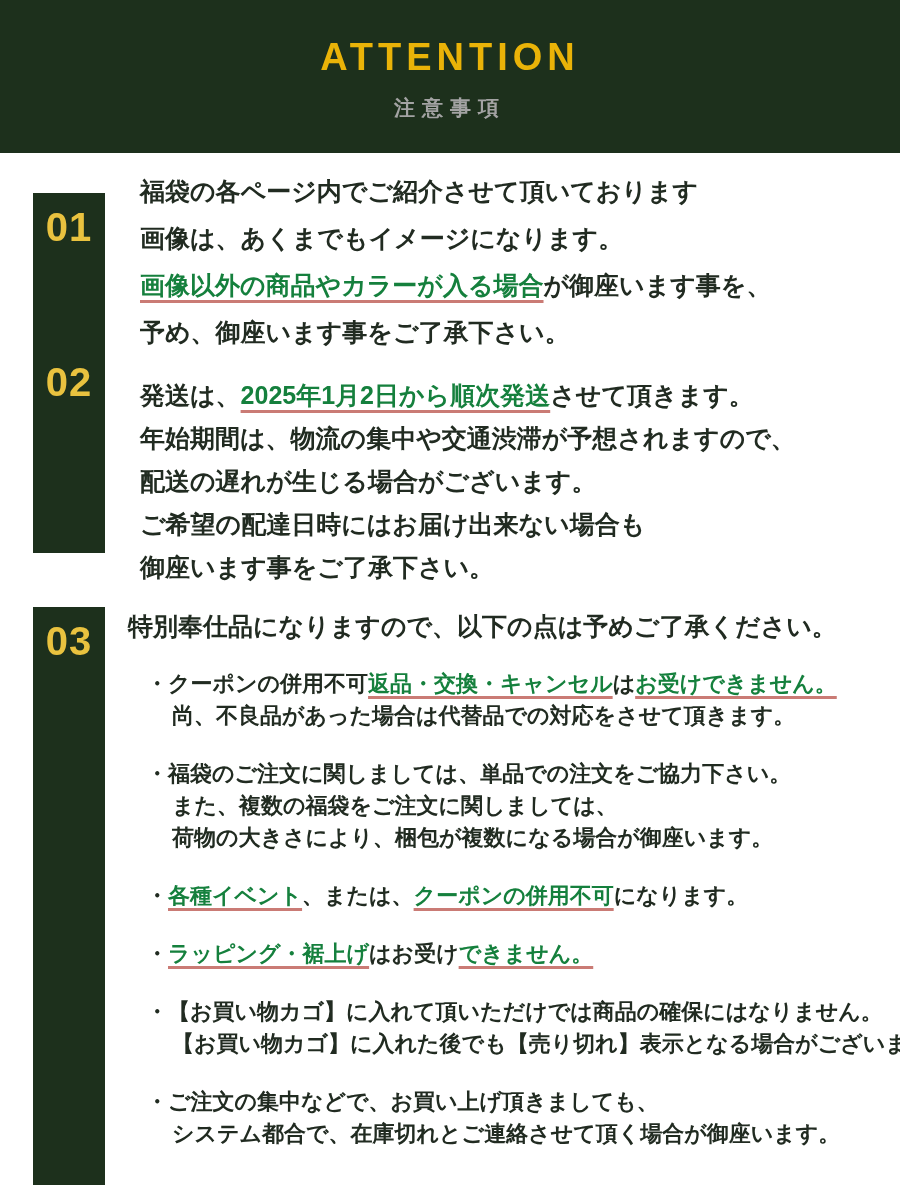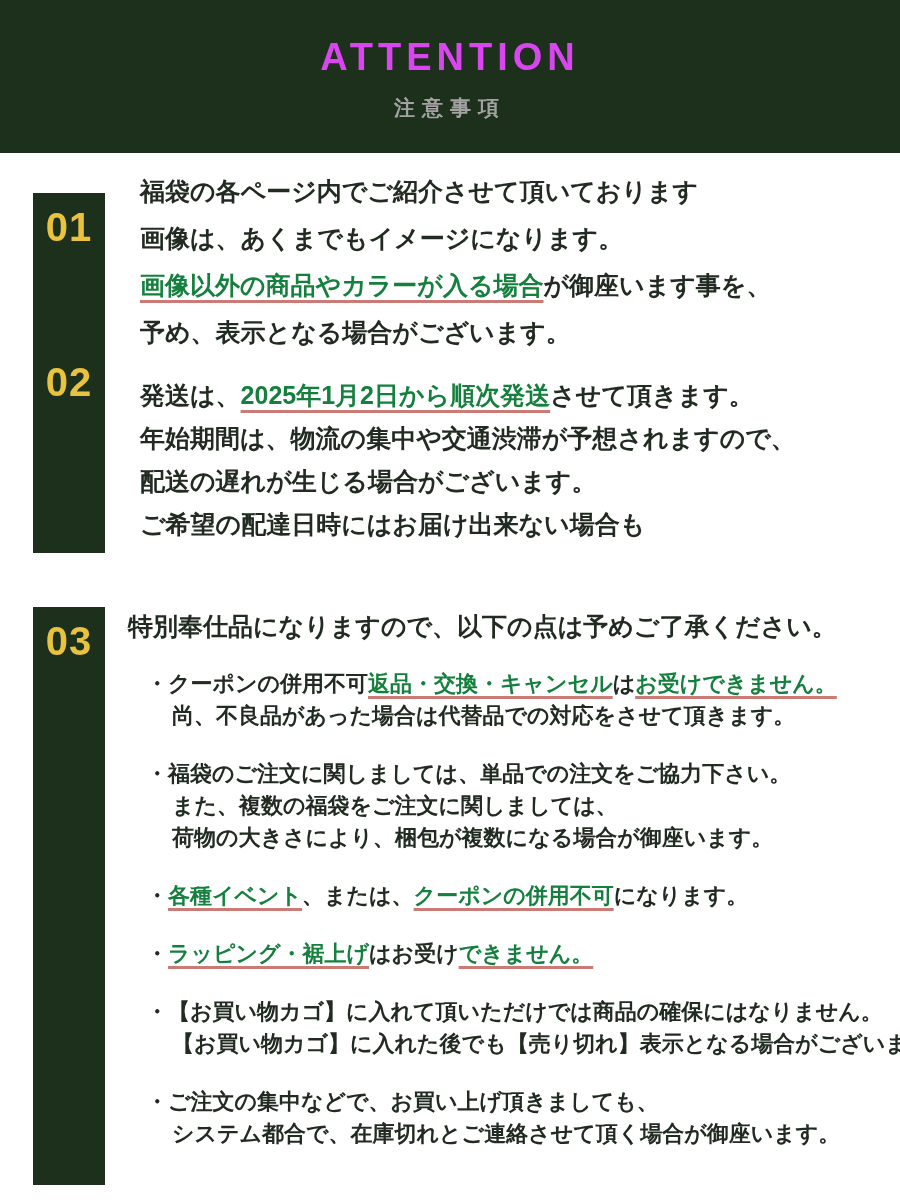--- a/index.html
+++ b/index.html
@@ -7,21 +7,21 @@
     position:relative; width:900px; height:1200px; background:#ffffff;
     overflow:hidden;
     font-family:"Liberation Sans","DejaVu Sans",sans-serif;
     font-weight:700;
     color:#212b21;
   }
   
   .header { position:absolute; top:0; left:0; width:900px; height:153px; background:#1d301c; }
   .header .title {
     position:absolute; top:36px; left:0; width:100%; text-align:center;
-    font-size:38px; letter-spacing:5px; color:#d946ef; font-weight:800;
+    font-size:38px; letter-spacing:5px; color:#eab308; font-weight:800;
   }
   .header .subtitle {
     position:absolute; top:94px; left:0; width:100%; text-align:center;
     font-size:21px; letter-spacing:7px; color:#a3a3a3;
   }
   
   .numbox {
     position:absolute; left:33px; width:72px; background:#1d301c;
     color:#e9c23f; text-align:center; font-size:40px; font-weight:800;
     letter-spacing:1px; padding-top:12px; box-sizing:border-box;
@@ -58,31 +58,32 @@
     <div class="subtitle">注意事項</div>
   </div>
 
   <div class="numbox" id="box1">
     <span>01</span>
   </div>
   <div class="stext" id="s1text">
       <div class="line"><span>福袋の各ページ内でご紹介させて頂いております</span></div>
       <div class="line"><span>画像は、あくまでもイメージになります。</span></div>
       <div class="line"><span class="red u">画像以外の商品やカラーが入る場合</span><span>が御座います事を、</span></div>
-      <div class="line"><span>予め、表示となる場合がございます。</span></div>
+      <div class="line"><span>予め、御座います事をご了承下さい。</span></div>
     </div>
 
   <div class="numbox" id="box2">
     <span>02</span>
   </div>
   <div class="stext" id="s2text">
       <div class="line"><span>発送は、</span><span class="red u">2025年1月2日から順次発送</span><span>させて頂きます。</span></div>
       <div class="line"><span>年始期間は、物流の集中や交通渋滞が予想されますので、</span></div>
       <div class="line"><span>配送の遅れが生じる場合がございます。</span></div>
       <div class="line"><span>ご希望の配達日時にはお届け出来ない場合も</span></div>
+      <div class="line"><span>御座います事をご了承下さい。</span></div>
     </div>
 
   <div class="numbox" id="box3">
     <span>03</span>
   </div>
   <div class="stext" id="s3head">
       <div class="line"><span>特別奉仕品になりますので、以下の点は予めご了承ください。</span></div>
     </div>
   <div class="stext" id="s3bullets">
       <div class="bullet">

